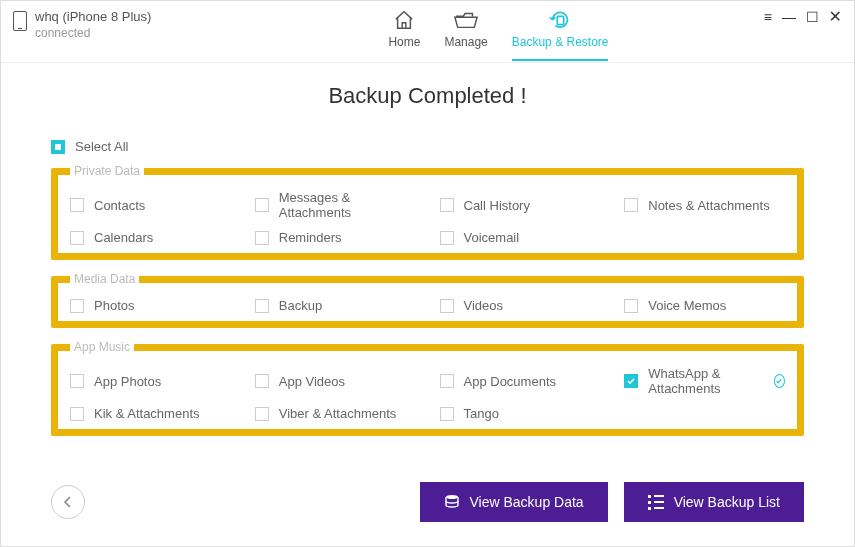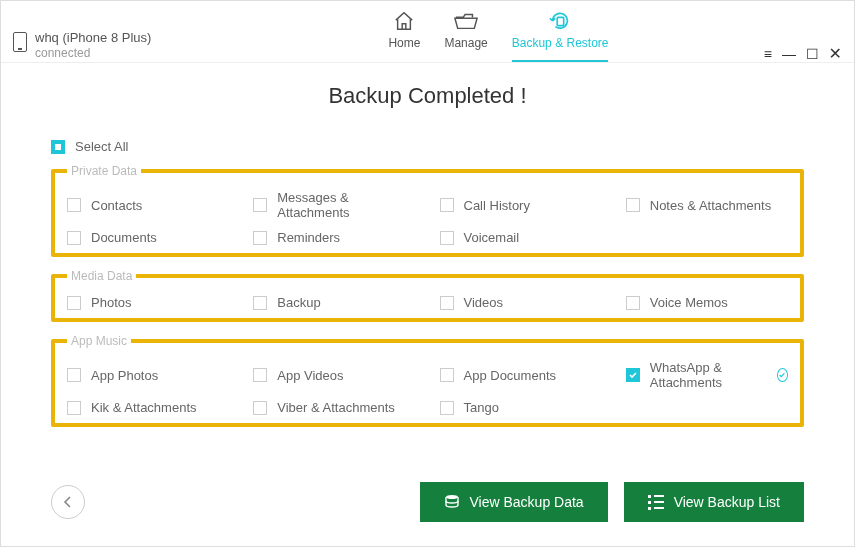--- a/index.html
+++ b/index.html
@@ -1,17 +1,17 @@
 <!DOCTYPE html>
 <html><head>
 <meta charset="utf-8">
 <style>
 * { box-sizing: border-box; margin: 0; padding: 0; }
 body { font-family: Arial, sans-serif; font-size: 13px; color: #555; background: #fff; width: 855px; height: 547px; border: 1px solid #ddd; position: relative; }
-.header { display: flex; align-items: flex-end; height: 62px; border-bottom: 1px solid #eee; padding: 8px 12px 0 12px; }
+.header { display: flex; align-items: flex-start; height: 62px; border-bottom: 1px solid #eee; padding: 8px 12px 0 12px; }
 .device-info { display: flex; align-items: flex-start; gap: 8px; flex: 0 0 220px; }
 .phone-icon { width: 14px; height: 20px; border: 1.5px solid #555; border-radius: 2px; position: relative; margin-top: 2px; }
 .phone-icon::after { content: ''; position: absolute; bottom: 1px; left: 50%; transform: translateX(-50%); width: 4px; height: 1.5px; background: #555; }
 .device-text { line-height: 1.3; }
 .device-name { color: #555; }
 .device-status { color: #999; font-size: 12px; }
 .nav { display: flex; gap: 24px; align-items: flex-start; flex: 1; justify-content: center; }
 .nav-item { display: flex; flex-direction: column; align-items: center; gap: 4px; cursor: pointer; padding-bottom: 10px; border-bottom: 2px solid transparent; position: relative; }
 .nav-item.active { color: #1ec6d8; border-bottom-color: #1ec6d8; }
 .nav-icon { width: 24px; height: 22px; display: flex; align-items: center; justify-content: center; }
@@ -20,29 +20,29 @@
 .window-controls span { cursor: pointer; font-size: 14px; line-height: 1; }
 .content { padding: 20px 50px 0 50px; }
 .page-title { text-align: center; font-size: 22px; font-weight: normal; color: #333; margin-bottom: 30px; }
 .select-all { display: flex; align-items: center; gap: 10px; margin-bottom: 10px; color: #666; }
 .chk { width: 14px; height: 14px; border: 1px solid #ccc; display: inline-flex; align-items: center; justify-content: center; flex-shrink: 0; }
 .chk.indeterminate { background: #1ec6d8; border-color: #1ec6d8; }
 .chk.indeterminate::after { content: ''; width: 6px; height: 6px; background: #fff; }
 .chk.checked { background: #1ec6d8; border-color: #1ec6d8; color: #fff; }
 .chk.checked svg { display: block; }
 .chk svg { display: none; width: 10px; height: 10px; }
-fieldset { border: 4px solid #eab308; border-radius: 2px; margin-bottom: 12px; padding: 12px 12px 8px 12px; }
+fieldset { border: 7px solid #eab308; border-radius: 2px; margin-bottom: 12px; padding: 12px 12px 8px 12px; }
 legend { color: #bbb; font-size: 12px; padding: 0 4px; }
 .grid { display: grid; grid-template-columns: repeat(4, 1fr); gap: 10px 24px; }
 .item { display: flex; align-items: center; gap: 10px; color: #666; }
 .done-icon { width: 14px; height: 14px; border: 1.5px solid #1ec6d8; border-radius: 50%; display: inline-flex; align-items: center; justify-content: center; color: #1ec6d8; margin-left: 4px; }
 .footer { position: absolute; bottom: 24px; left: 50px; right: 50px; display: flex; align-items: center; gap: 16px; }
 .back-btn { width: 34px; height: 34px; border: 1px solid #ccc; border-radius: 50%; display: flex; align-items: center; justify-content: center; color: #888; cursor: pointer; }
 .spacer { flex: 1; }
-.btn { background: #15803d; color: #fff; border: none; padding: 0 24px; height: 40px; display: flex; align-items: center; gap: 10px; font-size: 14px; cursor: pointer; min-width: 170px; justify-content: center; }
+.btn { background: #4c1d95; color: #fff; border: none; padding: 0 24px; height: 40px; display: flex; align-items: center; gap: 10px; font-size: 14px; cursor: pointer; min-width: 170px; justify-content: center; }
 .icon-list { display: flex; flex-direction: column; gap: 3px; }
 .icon-list span { display: flex; align-items: center; gap: 3px; }
 .icon-list span::before { content:''; width:3px; height:3px; background:#fff; }
 .icon-list span::after { content:''; width:10px; height:2px; background:#fff; }
 </style>
 </head>
 <body>
 
 <div class="header">
   <div class="device-info">
@@ -111,21 +111,21 @@
       <div class="item">
           <span class="chk"></span>
           <span>Call History</span>
         </div>
       <div class="item">
           <span class="chk"></span>
           <span>Notes &amp; Attachments</span>
         </div>
       <div class="item">
           <span class="chk"></span>
-          <span>Documents</span>
+          <span>Calendars</span>
         </div>
       <div class="item">
           <span class="chk"></span>
           <span>Reminders</span>
         </div>
       <div class="item">
           <span class="chk"></span>
           <span>Voicemail</span>
         </div>
     </div>

